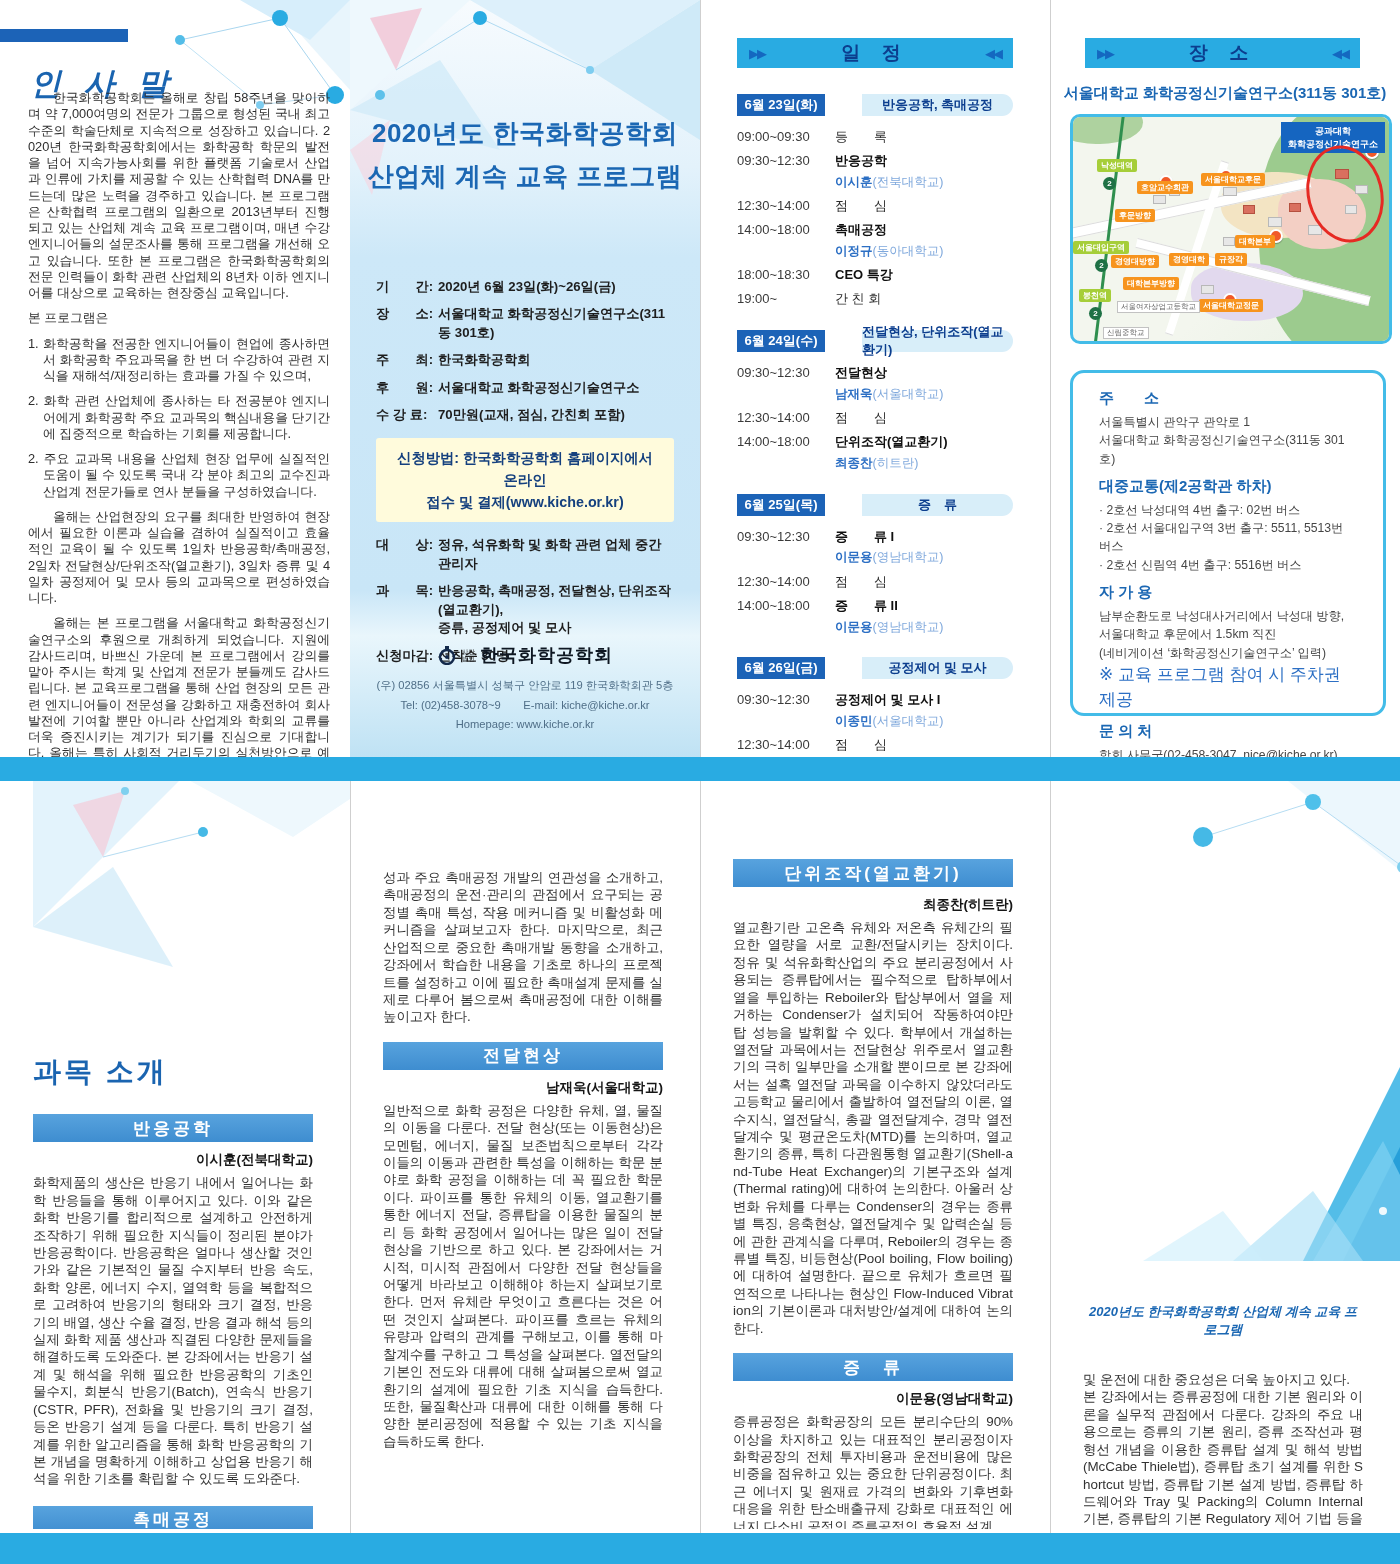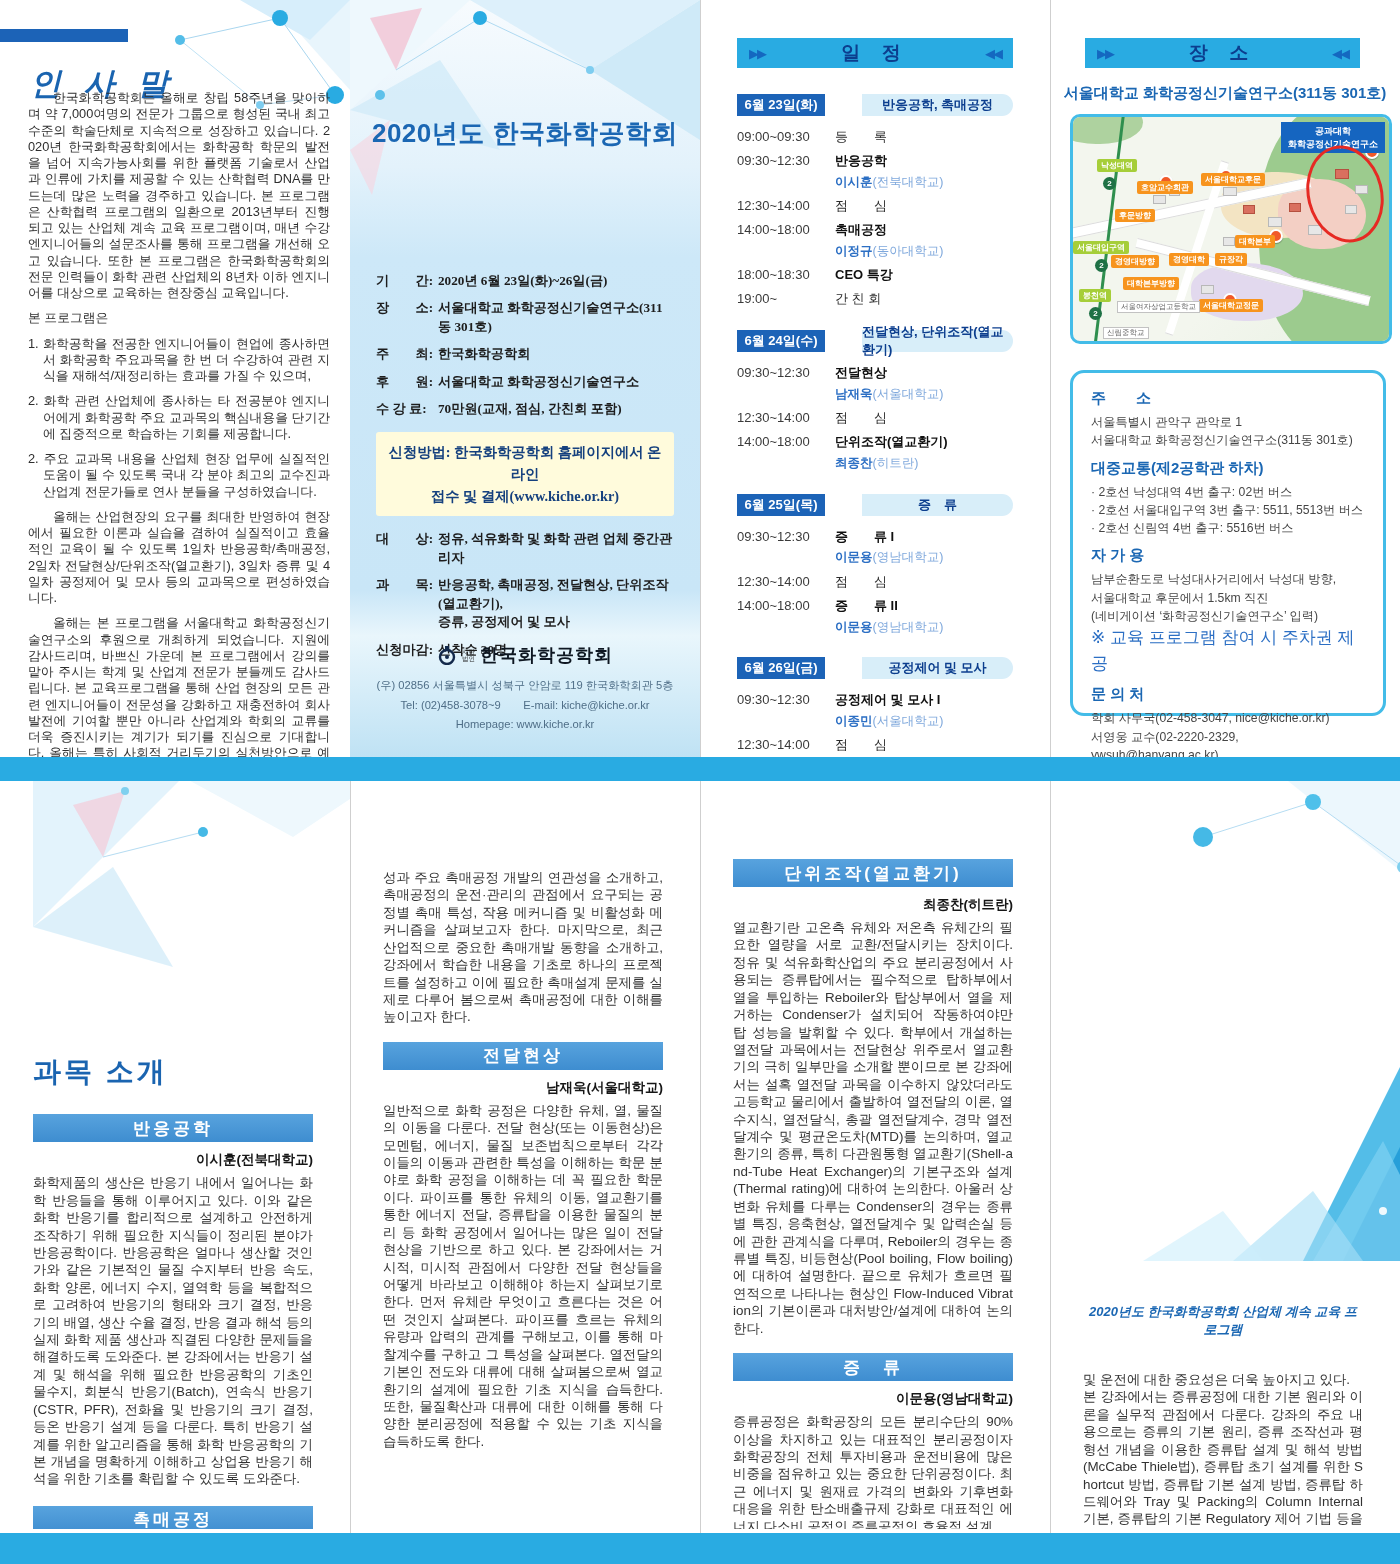--- a/index.html
+++ b/index.html
@@ -21,21 +21,21 @@
   .g-ind{text-indent:25px;}
   .g-intro{margin:0 0 2px;}
   .g-li{padding-left:15px;text-indent:-15px;margin:0 0 2px;}
 
   
   .cover{left:350px;top:0;width:350px;height:757px;
          background:linear-gradient(180deg,#f7fbfe 0%,#e3f2fb 22%,#cde8f8 34%,#C9E6F7 78%,#e9f6fc 84%,#bfe2f4 100%);}
   .c-deco{position:absolute;left:0;top:0;}
   .c-title{position:relative;margin-top:112px;text-align:center;font-size:26px;font-weight:800;color:#1B67B3;
            line-height:1.65;letter-spacing:0.5px;}
-  .c-info{position:absolute;left:0;top:250px;width:350px;box-sizing:border-box;padding:22px 26px 0;font-family:Liberation Serif, serif;}
+  .c-info{position:absolute;left:0;top:256px;width:350px;box-sizing:border-box;padding:22px 26px 0;}
   .c-row{display:flex;margin-bottom:9px;font-size:13.2px;font-weight:600;color:#1d1d1d;line-height:1.4;}
   .c-row .lbl{width:62px;flex:none;}
   .c-row .val{flex:1;white-space:pre-line;}
   .c-apply{background:#FFFBDC;border-radius:3px;padding:9px 12px;margin:13px 0 14px;text-align:center;
            font-weight:700;font-size:14.3px;color:#15407E;line-height:1.55;white-space:pre-line;}
   .c-foot{position:absolute;left:0;top:617px;width:350px;height:140px;text-align:center;padding-top:26px;box-sizing:border-box;}
   .c-logo{display:flex;align-items:center;justify-content:center;gap:4px;}
   .c-orgsmall{width:15px;font-size:6.5px;line-height:1.15;color:#222;word-break:break-all;text-align:center;}
   .c-orgname{font-size:18px;font-weight:800;color:#0e1722;letter-spacing:1px;}
   .c-addr{margin-top:9px;font-size:11.2px;color:#4f6e87;line-height:1.75;}
@@ -78,21 +78,21 @@
   .m-white{position:absolute;background:#fff;color:#666;font-size:7.5px;border:1px solid #c2c2c2;padding:0 3px;z-index:3;}
   .m-line2{position:absolute;width:13px;height:13px;border-radius:50%;background:#1E7145;color:#fff;font-size:8px;
            font-weight:700;display:flex;align-items:center;justify-content:center;z-index:3;}
   .m-bld{position:absolute;background:#1565C0;color:#fff;font-size:9px;font-weight:700;text-align:center;
          padding:3px 7px;line-height:1.4;z-index:4;}
   .m-ellipse{position:absolute;width:70px;height:92px;border:3px solid #E62A23;border-radius:50%;
              transform:rotate(-14deg);z-index:4;}
   .m-pin{position:absolute;width:10px;height:10px;border-radius:50%;background:#F15A29;border:2px solid #fff;
          box-shadow:0 1px 1px rgba(0,0,0,.3);z-index:3;}
   .info-box{margin:26px 0 0 20px;width:316px;height:346px;border:3px solid #43BCE8;border-radius:14px;
-            background:#fff;box-sizing:border-box;padding:14px 18px;}
+            background:#fff;box-sizing:border-box;padding:14px 26px;}
   .ib-title{color:#1B67B3;font-weight:800;font-size:15px;margin:9px 0 5px;}
   .ib-title:first-child{margin-top:2px;}
   .ib-line{font-size:12.2px;color:#454545;line-height:1.5;}
   .ib-note{font-size:17px;color:#2C6FC4;line-height:1.5;}
 
   
   .course{top:777px;width:350px;height:752px;padding:0 37px 0 33px;}
   .c1{left:0;} .c2{left:350px;} .c3{left:700px;} .c4{left:1050px;}
   .deco-abs{position:absolute;z-index:0;}
   .course > *{position:relative;z-index:1;}
@@ -151,20 +151,21 @@
       <polygon points="240,70 350,140 350,0" fill="#cfeaf8"></polygon>
       <polygon points="0,150 40,120 22,195" fill="#f6d3e0" opacity="0.6"></polygon>
       <line x1="46" y1="70" x2="130" y2="18" stroke="#aed9f1"></line>
       <line x1="130" y1="18" x2="240" y2="70" stroke="#aed9f1"></line>
       <circle cx="130" cy="18" r="7" fill="#29ABE2"></circle>
       <circle cx="30" cy="95" r="5" fill="#5ec1ea"></circle>
       <circle cx="240" cy="70" r="4" fill="#7ecdf0"></circle>
     </svg>
     <div class="c-title">
       <div>2020년도 한국화학공학회</div>
+      <div>산업체 계속 교육 프로그램</div>
     </div>
     <div class="c-info">
       <div class="c-row">
         <span class="lbl">기　　간:</span>
         <span class="val">2020년 6월 23일(화)~26일(금)</span>
       </div>
       <div class="c-row">
         <span class="lbl">장　　소:</span>
         <span class="val">서울대학교 화학공정신기술연구소(311동 301호)</span>
       </div>

